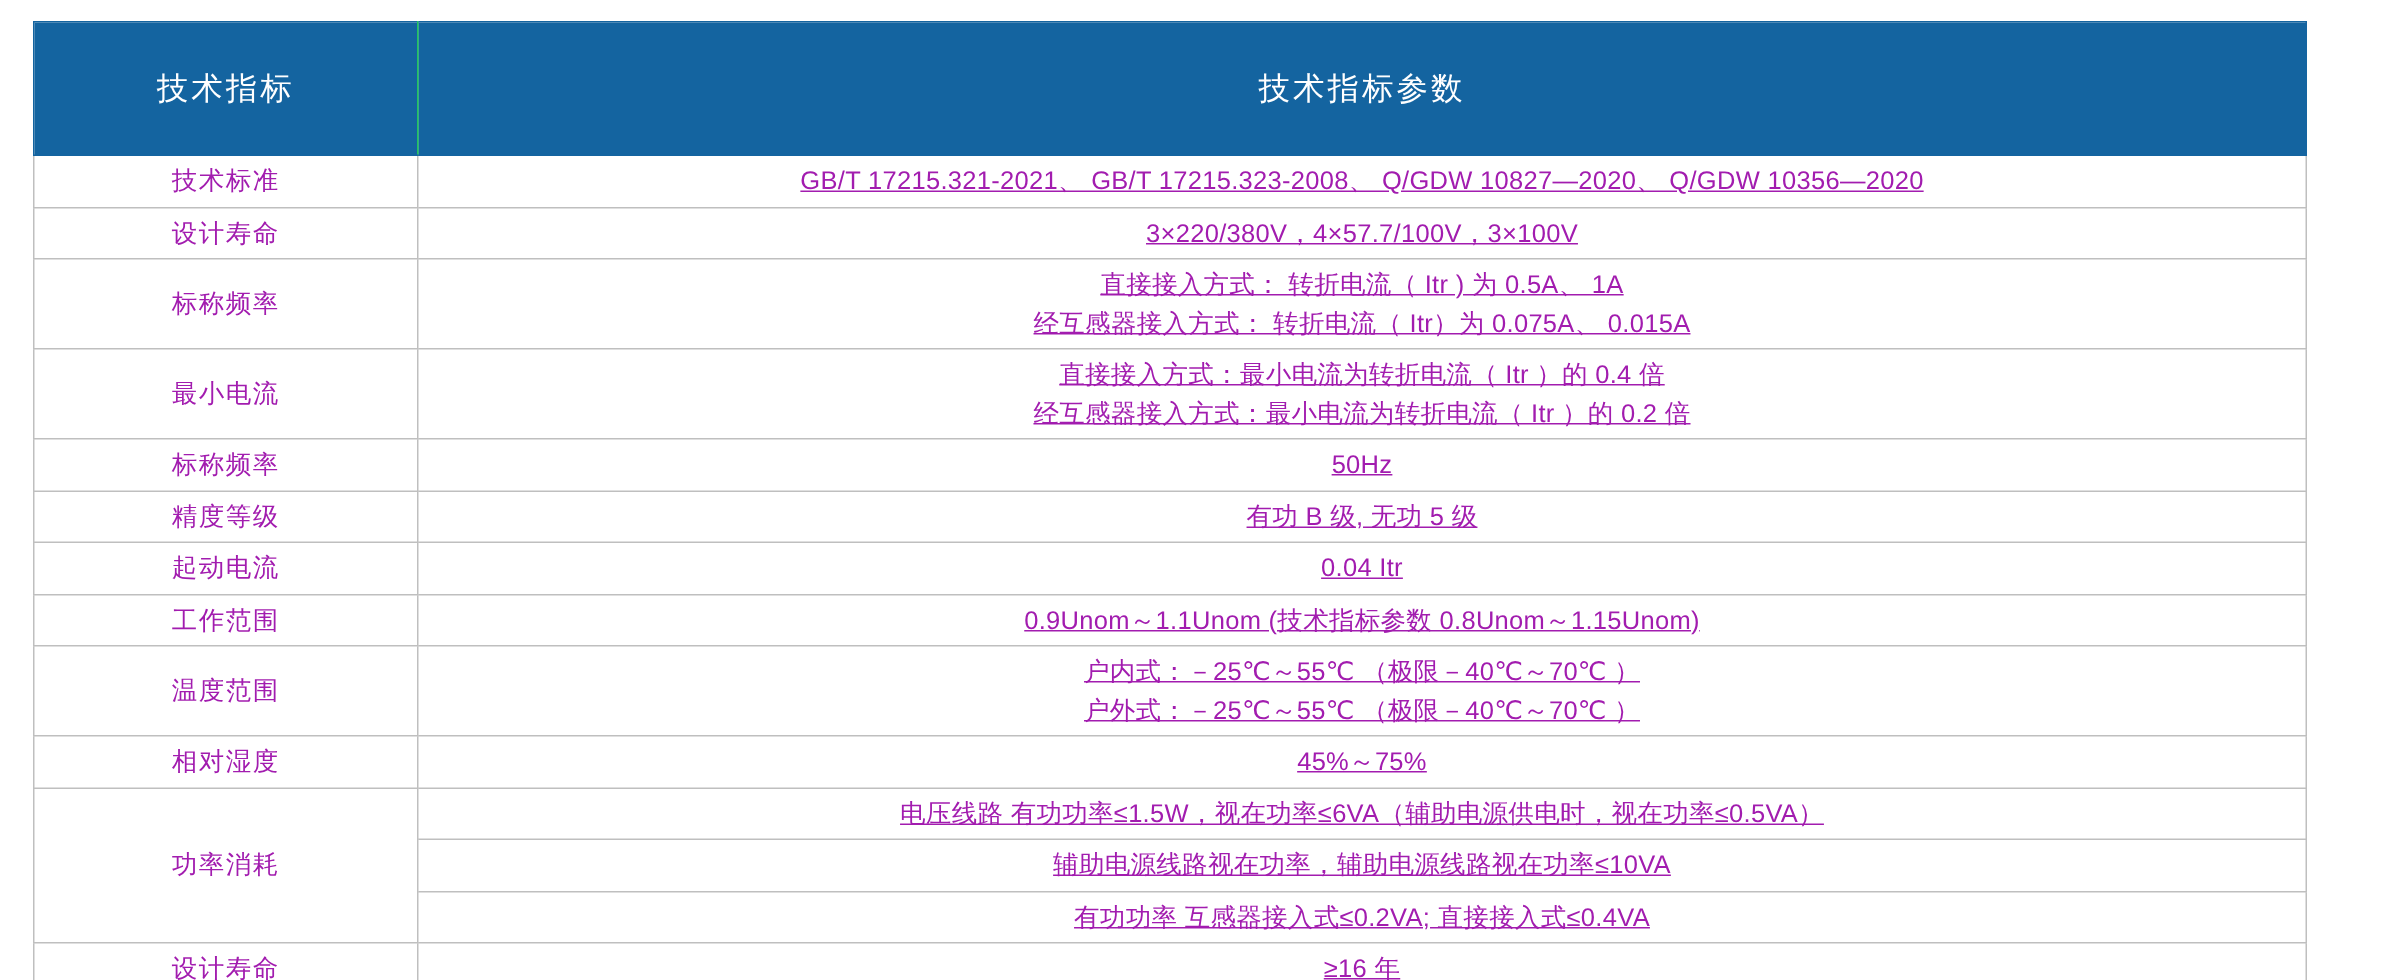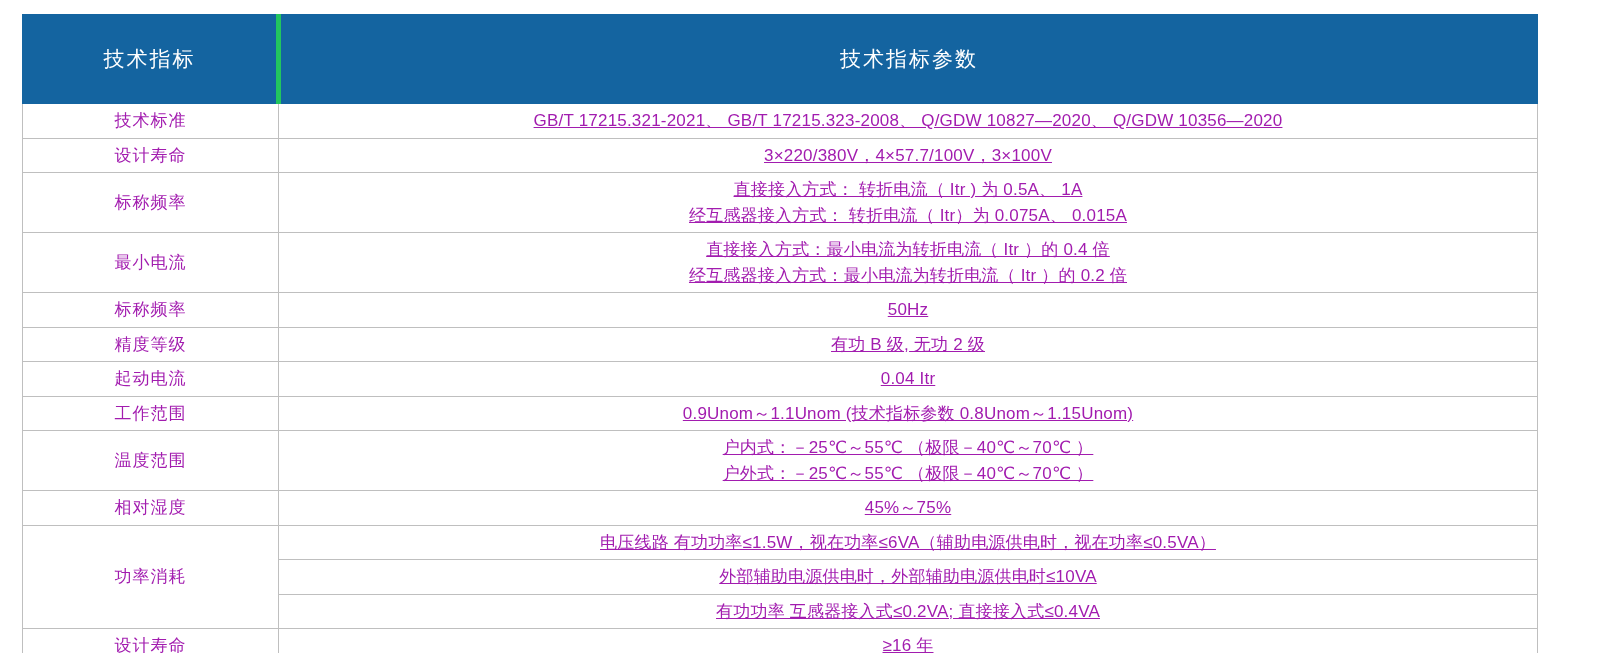--- a/index.html
+++ b/index.html
@@ -32,21 +32,21 @@
     color: #ffffff;
     font-size: 21px;
     font-weight: normal;
     letter-spacing: 2px;
     height: 86px;
     border: 1px solid #1464a0;
     text-align: center;
     vertical-align: middle;
   }
   thead th.th-left {
-    border-right: 5px solid #22c55e;
+    border-right: 1px solid #22c55e;
   }
   tbody td {
     border: 1px solid #bfbfbf;
     font-size: 17px;
     text-align: center;
     vertical-align: middle;
     padding: 4px 6px;
     line-height: 1.5;
     color: #a21caf;
   }
@@ -110,21 +110,21 @@
       </tr>
       <tr class="h1">
         <td class="label">标称频率</td>
         <td class="value">
           <span class="line">50Hz</span>
         </td>
       </tr>
       <tr class="h1">
         <td class="label">精度等级</td>
         <td class="value">
-          <span class="line">有功 B 级, 无功 2 级</span>
+          <span class="line">有功 B 级, 无功 5 级</span>
         </td>
       </tr>
       <tr class="h1">
         <td class="label">起动电流</td>
         <td class="value">
           <span class="line">0.04 Itr</span>
         </td>
       </tr>
       <tr class="h1">
         <td class="label">工作范围</td>
@@ -147,21 +147,21 @@
       </tr>
 
       <tr class="h2">
         <td class="label" rowspan="3">功率消耗</td>
         <td class="value">
           <span class="line">电压线路 有功功率≤1.5W，视在功率≤6VA（辅助电源供电时，视在功率≤0.5VA）</span>
         </td>
       </tr>
       <tr class="h2">
         <td class="value">
-          <span class="line">外部辅助电源供电时，外部辅助电源供电时≤10VA</span>
+          <span class="line">辅助电源线路视在功率，辅助电源线路视在功率≤10VA</span>
         </td>
       </tr>
       <tr class="h2">
         <td class="value">
           <span class="line">有功功率 互感器接入式≤0.2VA; 直接接入式≤0.4VA</span>
         </td>
       </tr>
 
       <tr class="h1">
         <td class="label">设计寿命</td>

